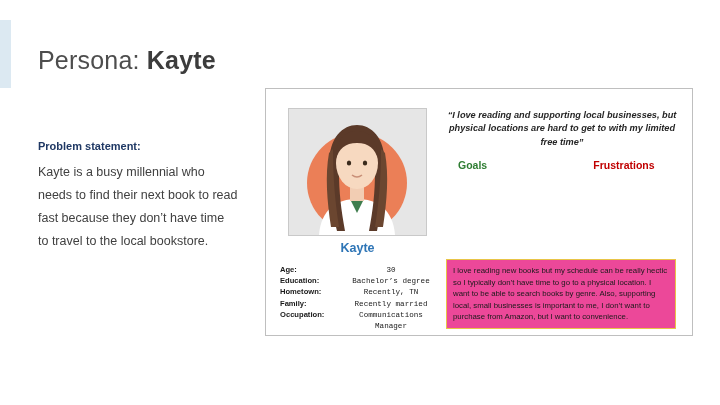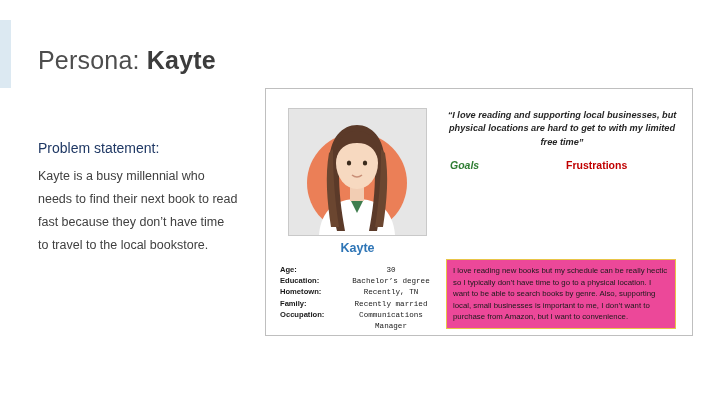--- a/index.html
+++ b/index.html
@@ -44,22 +44,22 @@
     color: #3c3c3c;
   }
   
   .problem-block {
     position: absolute;
     left: 38px;
     top: 140px;
     width: 200px;
   }
   .problem-heading {
-    font-size: 14px;
-    font-weight: normal;
+    font-size: 11px;
+    font-weight: bold;
     color: #1f3864;
     margin-bottom: 9px;
   }
   .problem-text {
     font-size: 12.5px;
     color: #404040;
     line-height: 1.85;
   }
   
   .persona-card {
@@ -137,22 +137,22 @@
   .cols {
     position: absolute;
     left: 180px;
     top: 70px;
     width: 236px;
   }
   .col {
     position: absolute;
     top: 0;
   }
-  .col-goals { left: 4px; width: 110px; font-style: italic; }
-  .col-frus { left: 120px; width: 116px; }
+  .col-goals { left: 12px; width: 110px; }
+  .col-frus { left: 120px; width: 116px; text-align: center; }
   .col-title {
     font-size: 10.5px;
     font-weight: bold;
     margin-bottom: 5px;
   }
   .col-goals .col-title { color: #2e7d32; }
   .col-frus .col-title { color: #c00000; }
   .col ul {
     margin: 0;
     padding-left: 11px;

